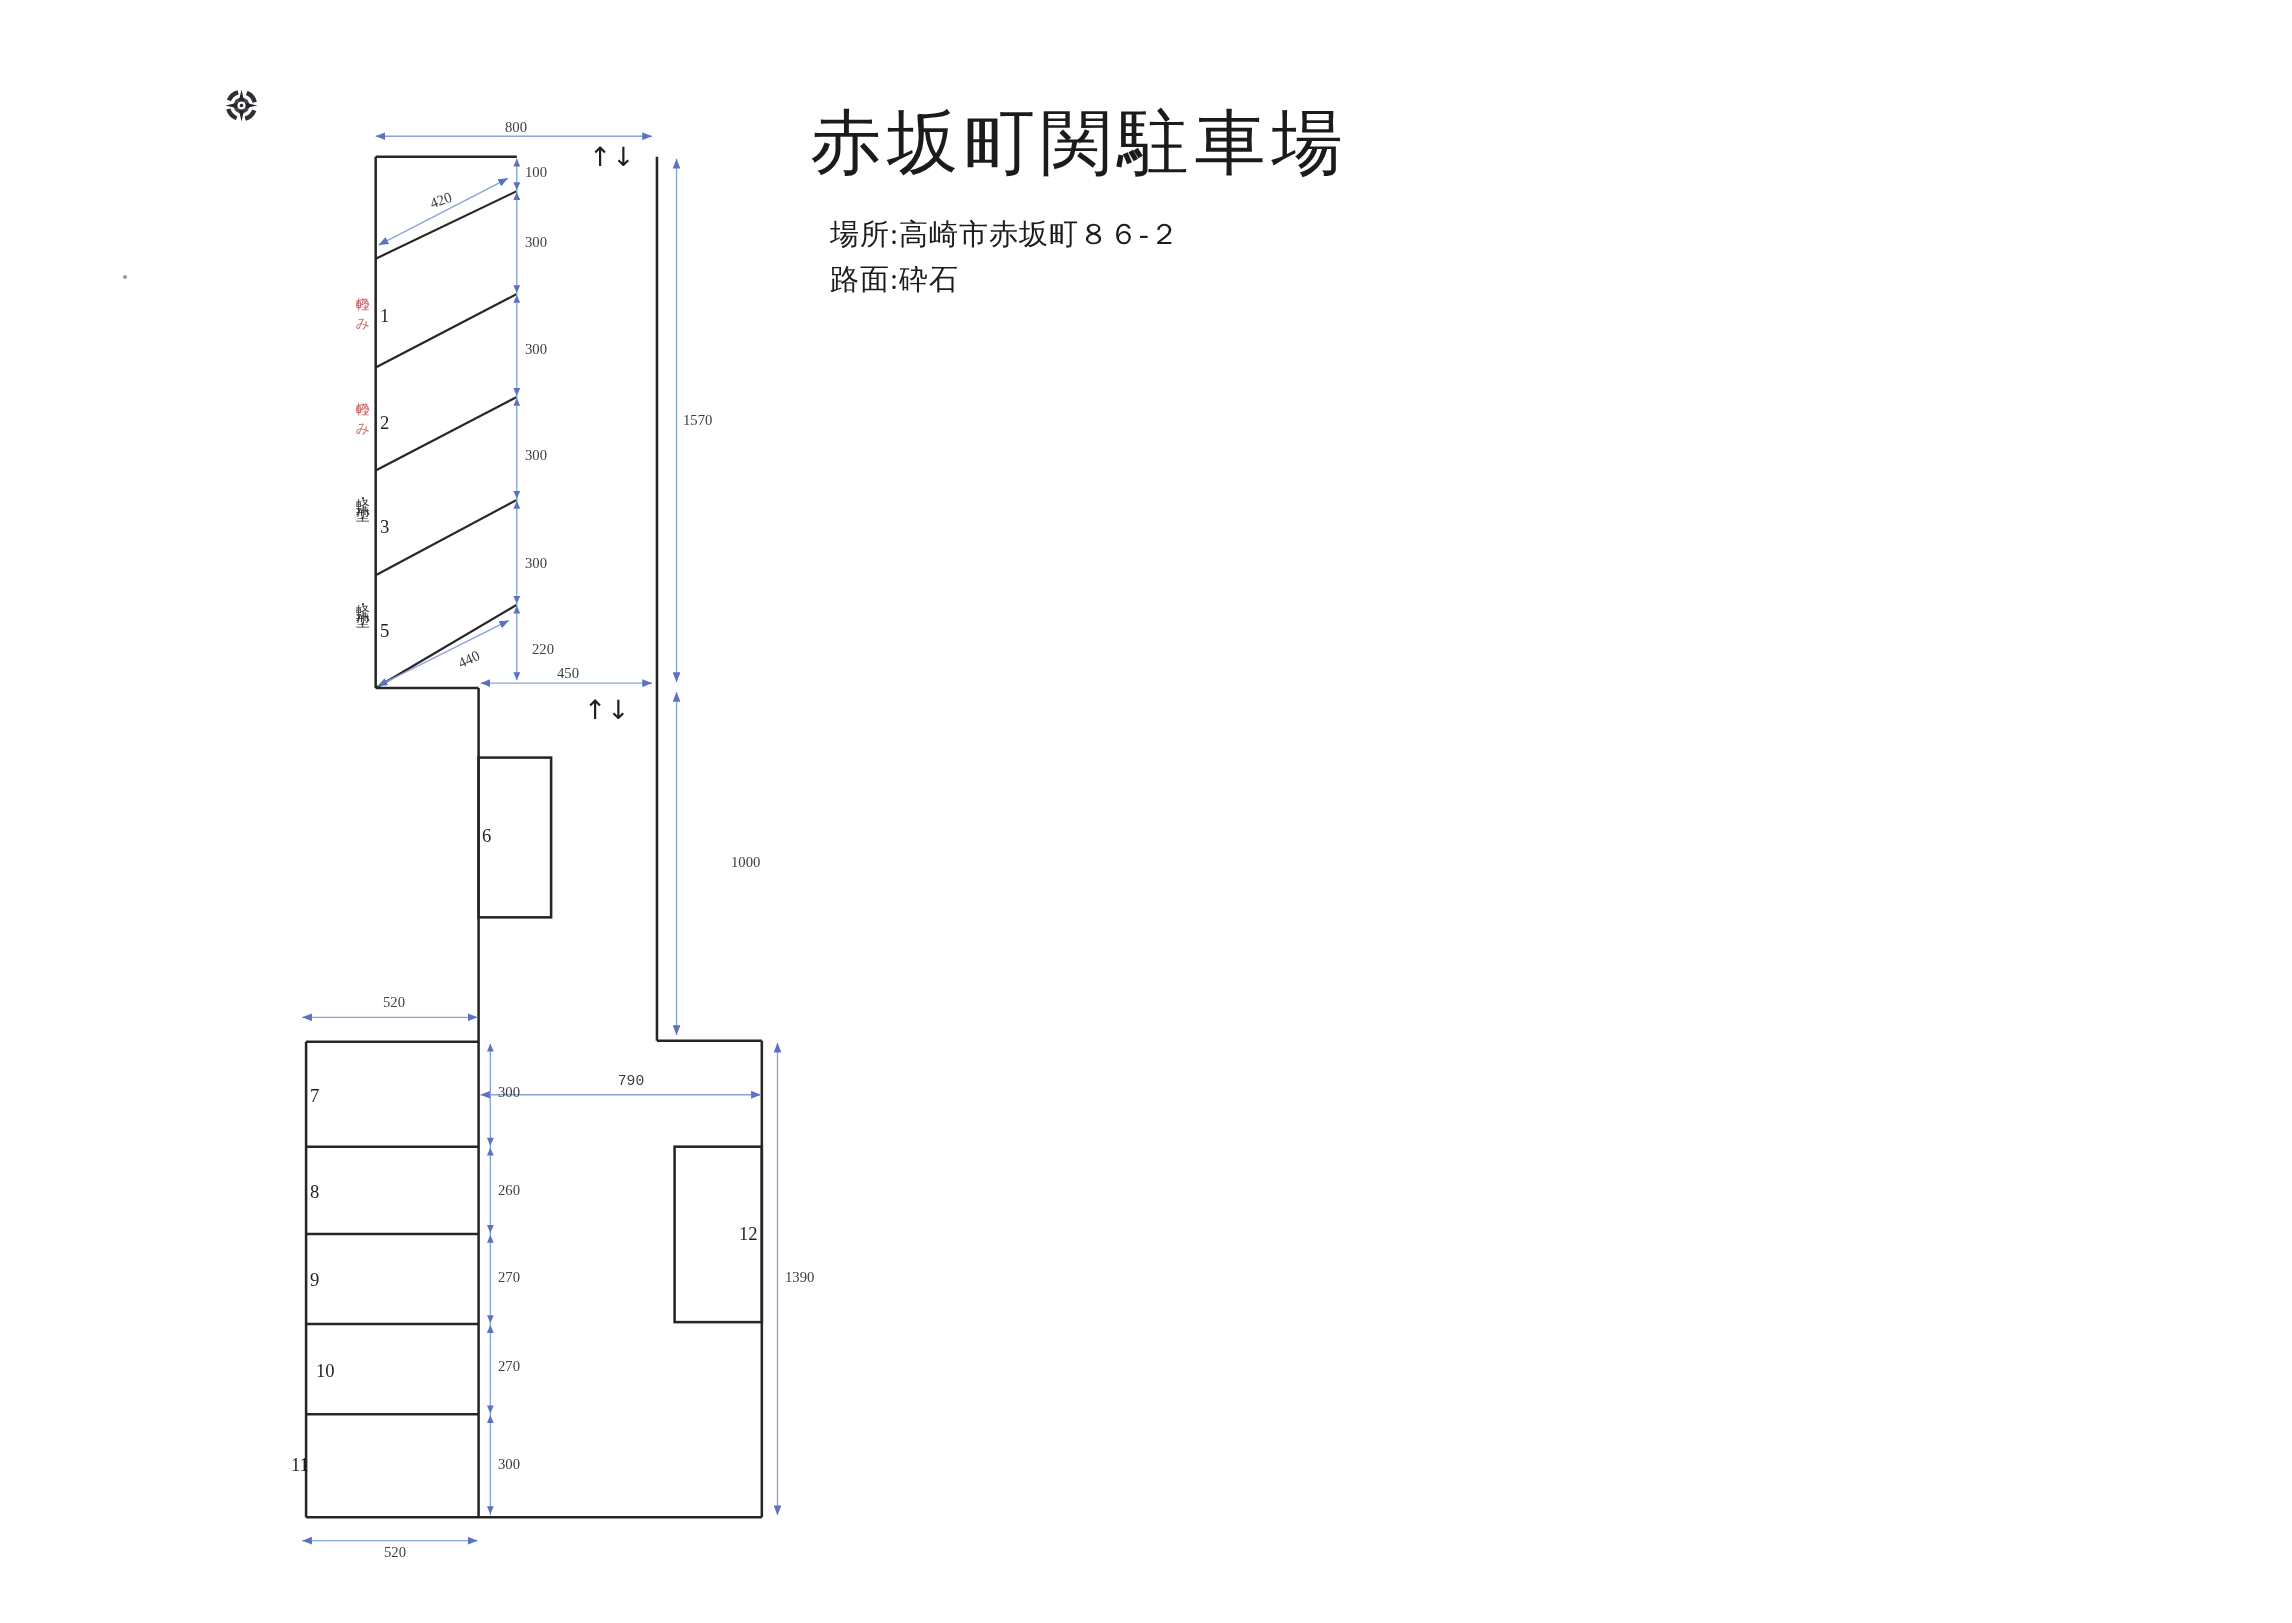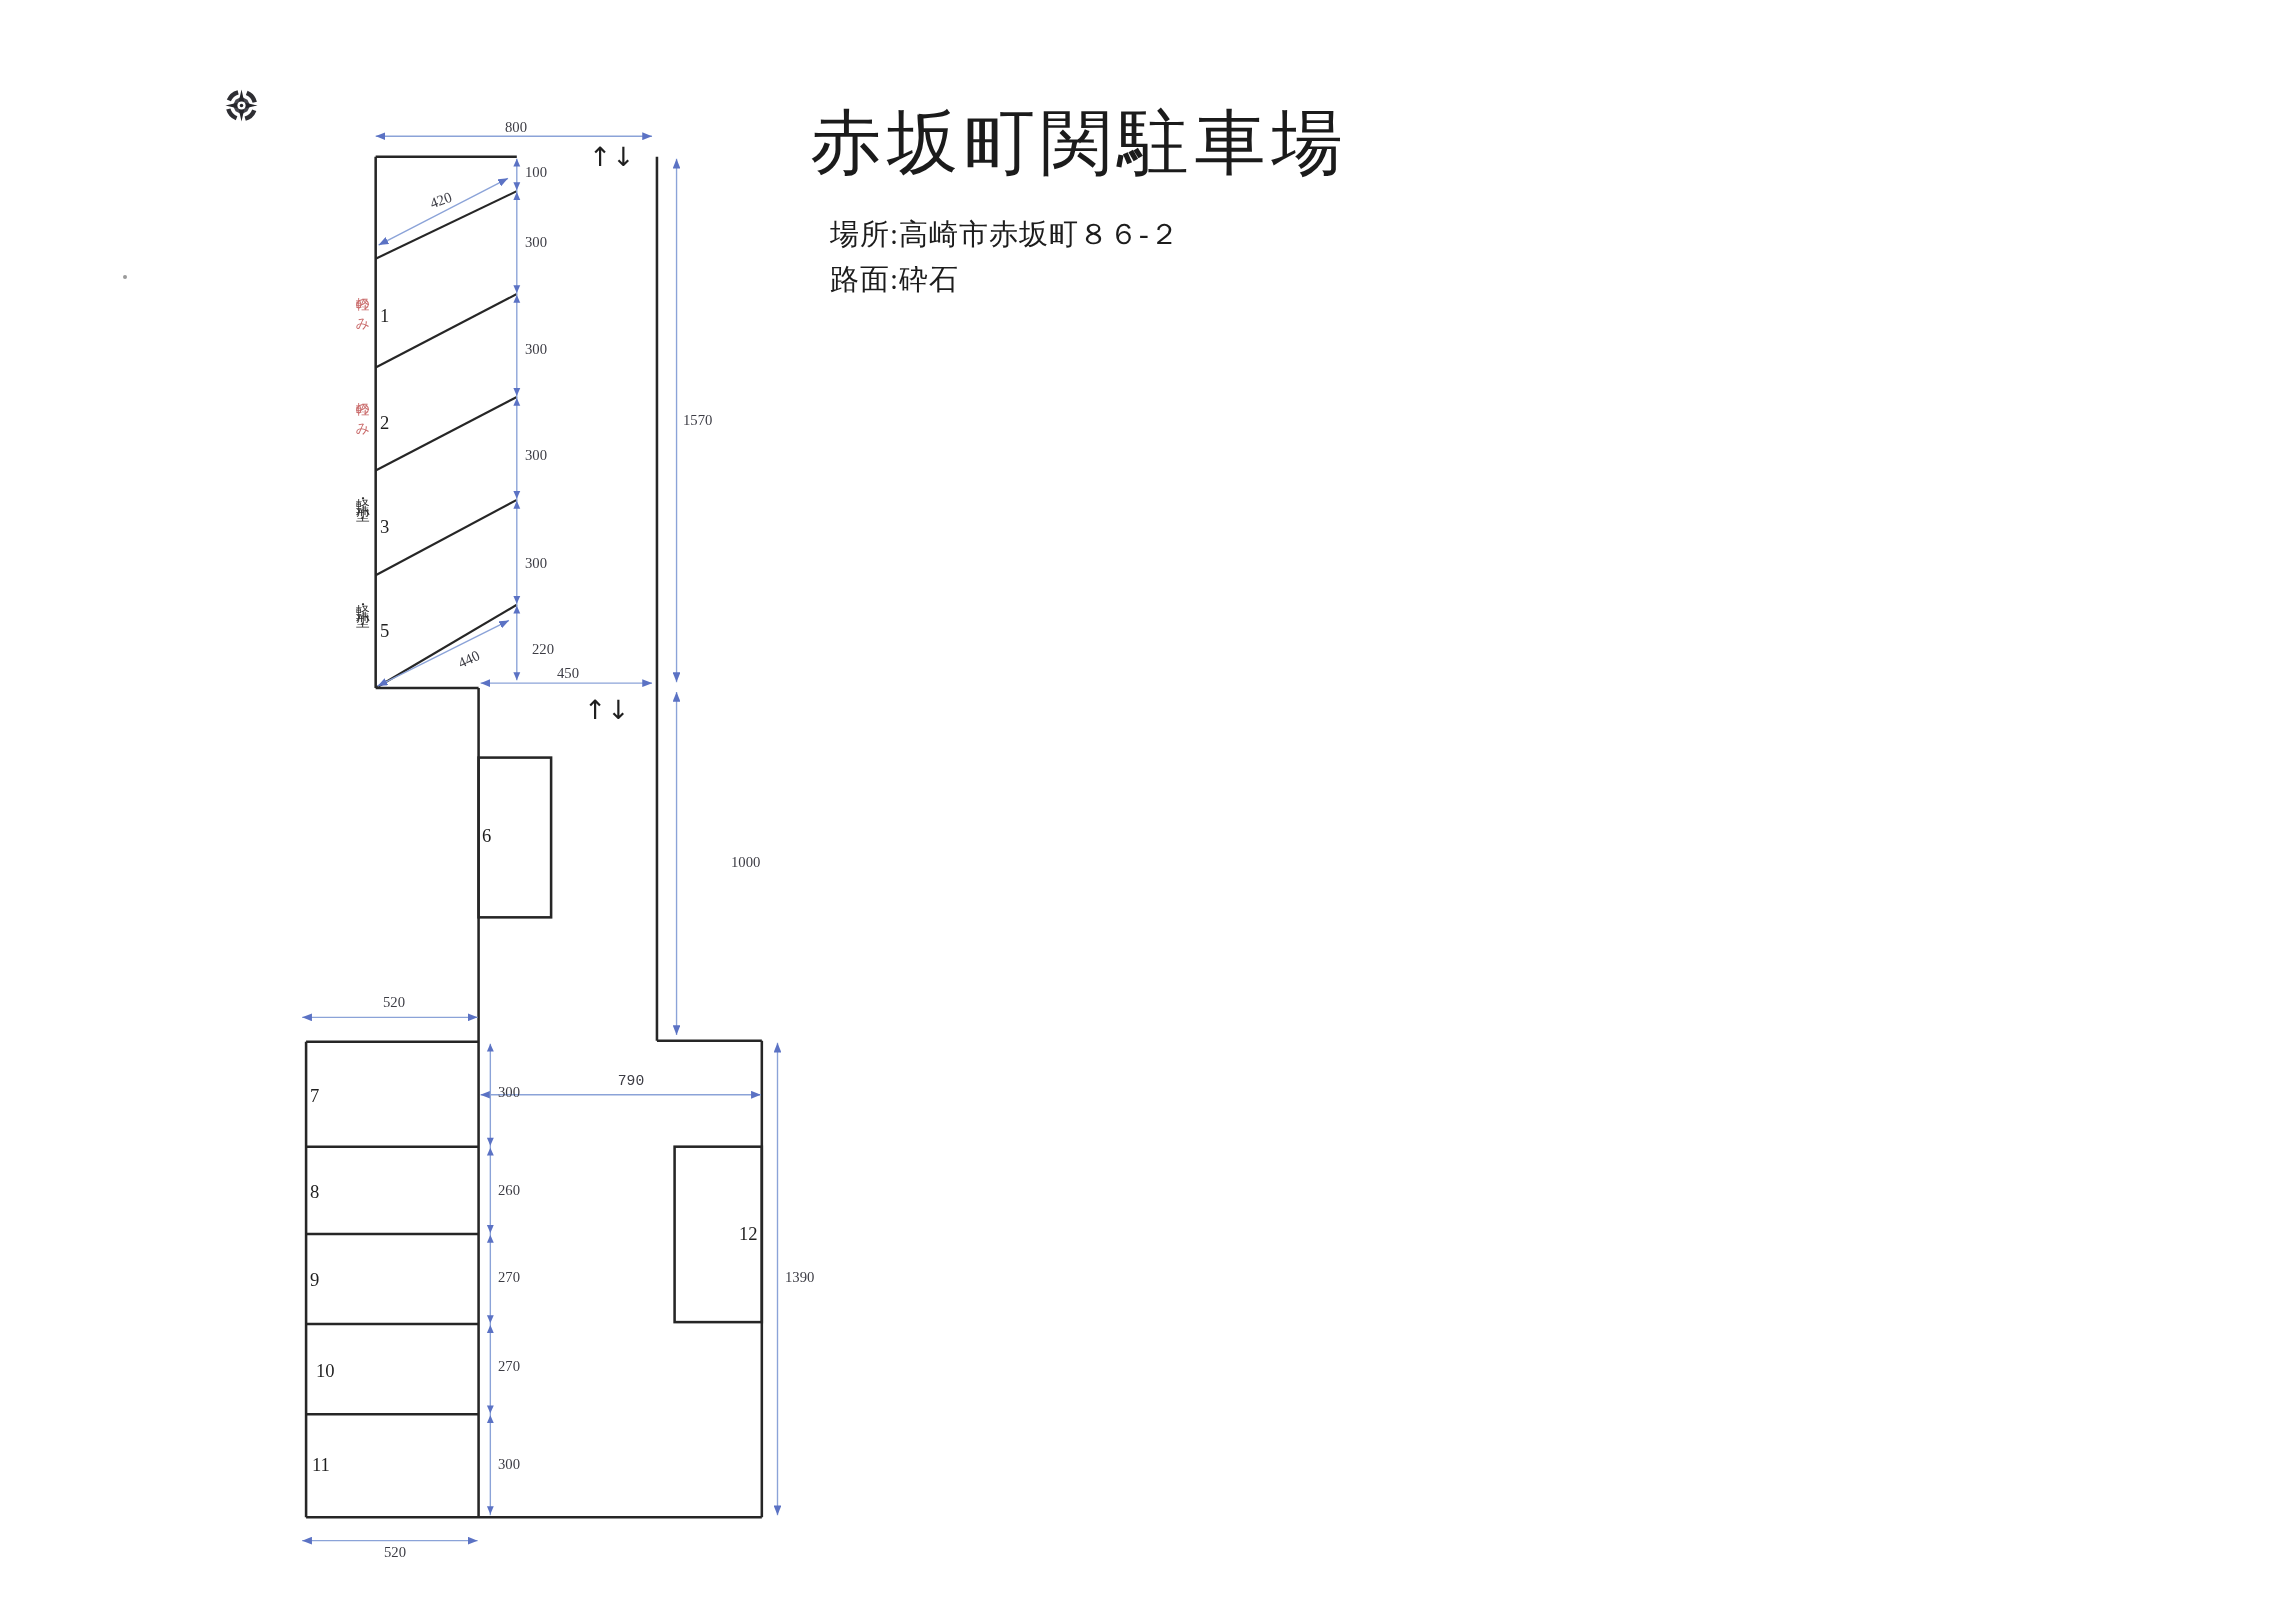--- a/index.html
+++ b/index.html
@@ -155,17 +155,17 @@
   <div class="lbl dim" style="left:498px;top:1269px;">270</div>
   <div class="lbl dim" style="left:498px;top:1358px;">270</div>
   <div class="lbl dim" style="left:498px;top:1456px;">300</div>
   <div class="lbl dim cx" style="left:631px;top:1073px;font-family:Liberation Mono, monospace;">790</div>
   <div class="lbl dim" style="left:785px;top:1269px;">1390</div>
 
   <div class="lbl num" style="left:310px;top:1085px;">7</div>
   <div class="lbl num" style="left:310px;top:1181px;">8</div>
   <div class="lbl num" style="left:310px;top:1269px;">9</div>
   <div class="lbl num" style="left:316px;top:1360px;text-align:right;">10</div>
-  <div class="lbl num" style="left:312px;top:1454px;">11</div>
+  <div class="lbl num" style="left:291px;top:1454px;">11</div>
   <div class="lbl num" style="left:739px;top:1223px;">12</div>
 
 </div>
 
 
 </body></html>

